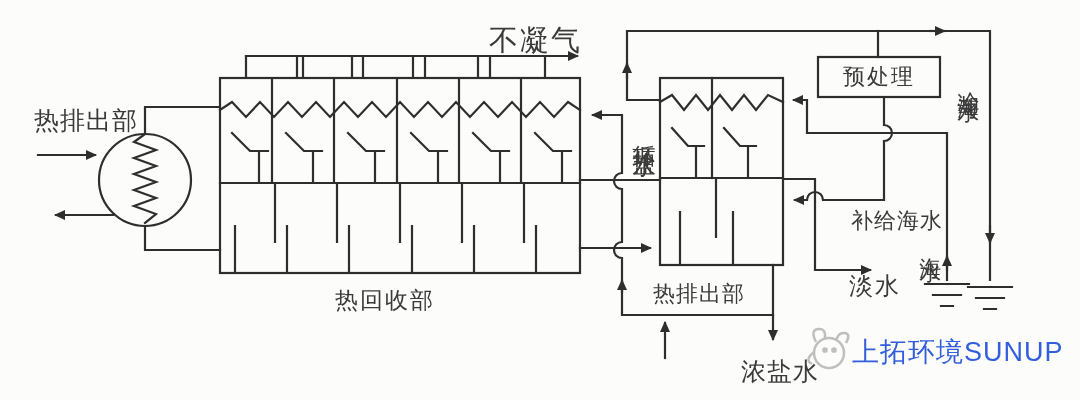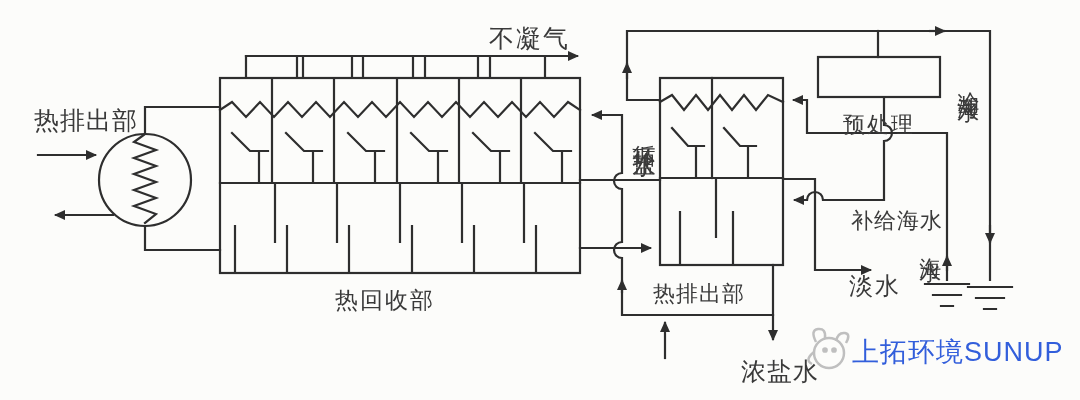--- a/index.html
+++ b/index.html
@@ -141,36 +141,36 @@
       <path d="M816,342 Q810,330 818,329 Q826,328 825,338"></path>
       <path d="M836,341 Q838,332 845,333 Q851,334 846,343"></path>
       <path d="M814,352 Q804,360 812,364"></path>
       <circle cx="825" cy="350" r="1.6" fill="#b5b5b5"></circle>
       <circle cx="834" cy="350" r="1.6" fill="#b5b5b5"></circle>
     </g>
   </svg>
 
   <div class="lbl" style="left:34px;top:106px;font-size:25px;letter-spacing:1px;">热排出部</div>
 
-  <div class="lbl" style="left:489px;top:24px;font-size:25px;letter-spacing:2px;">不凝气</div>
+  <div class="lbl" style="left:489px;top:24px;font-size:29px;letter-spacing:2px;">不凝气</div>
 
   <div class="lbl" style="left:653px;top:281px;font-size:22px;letter-spacing:1px;">热排出部</div>
 
   <div class="lbl" style="left:335px;top:287px;font-size:23px;letter-spacing:2px;">热回收部</div>
 
   <div class="lbl vtext" style="left:631px;top:127px;font-size:23px;height:130px;">循环盐水</div>
 
 
   <div class="lbl" style="left:741px;top:357px;font-size:25px;letter-spacing:1px;">浓盐水</div>
 
   <div class="lbl" style="left:849px;top:272px;font-size:24px;letter-spacing:2px;">淡水</div>
 
   <div class="lbl" style="left:827px;top:208px;font-size:22px;letter-spacing:1px;margin-left:24px;">补给海水</div>
 
   <div class="lbl vtext" style="left:918px;top:240px;font-size:22px;height:60px;">海水</div>
 
-  <div class="lbl boxlbl" style="left:818px;top:57px;width:122px;height:40px;font-size:22px;letter-spacing:2px;margin-top:48px;">预处理</div>
+  <div class="lbl boxlbl" style="left:818px;top:57px;width:122px;height:40px;font-size:22px;letter-spacing:2px;">预处理</div>
 
   <div class="lbl vtext" style="left:956px;top:74px;font-size:22px;height:110px;">冷却海水</div>
 
   <div class="lbl watermark" style="left:852px;top:337px;font-size:27px;">上拓环境SUNUP</div>
 
 </div>
 
 </body></html>

